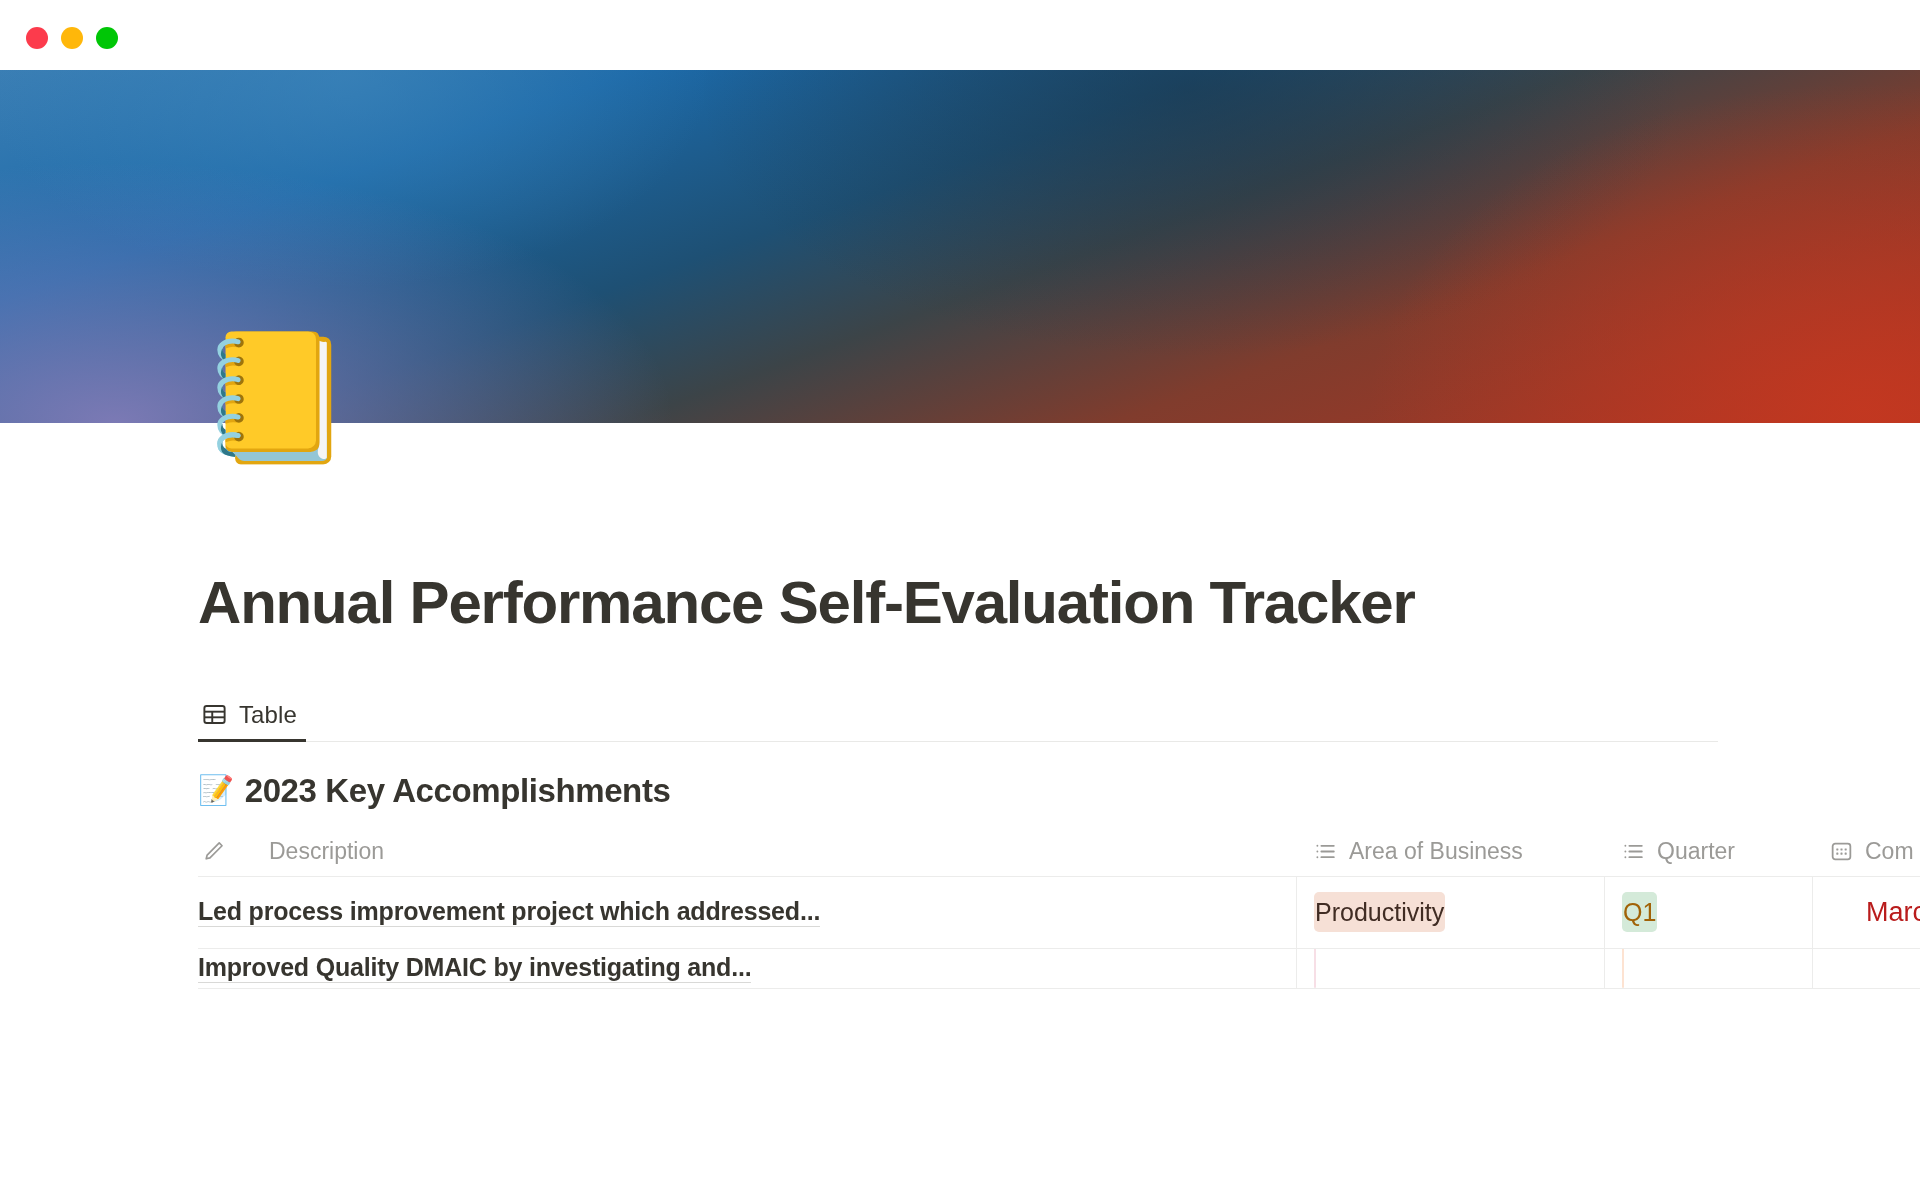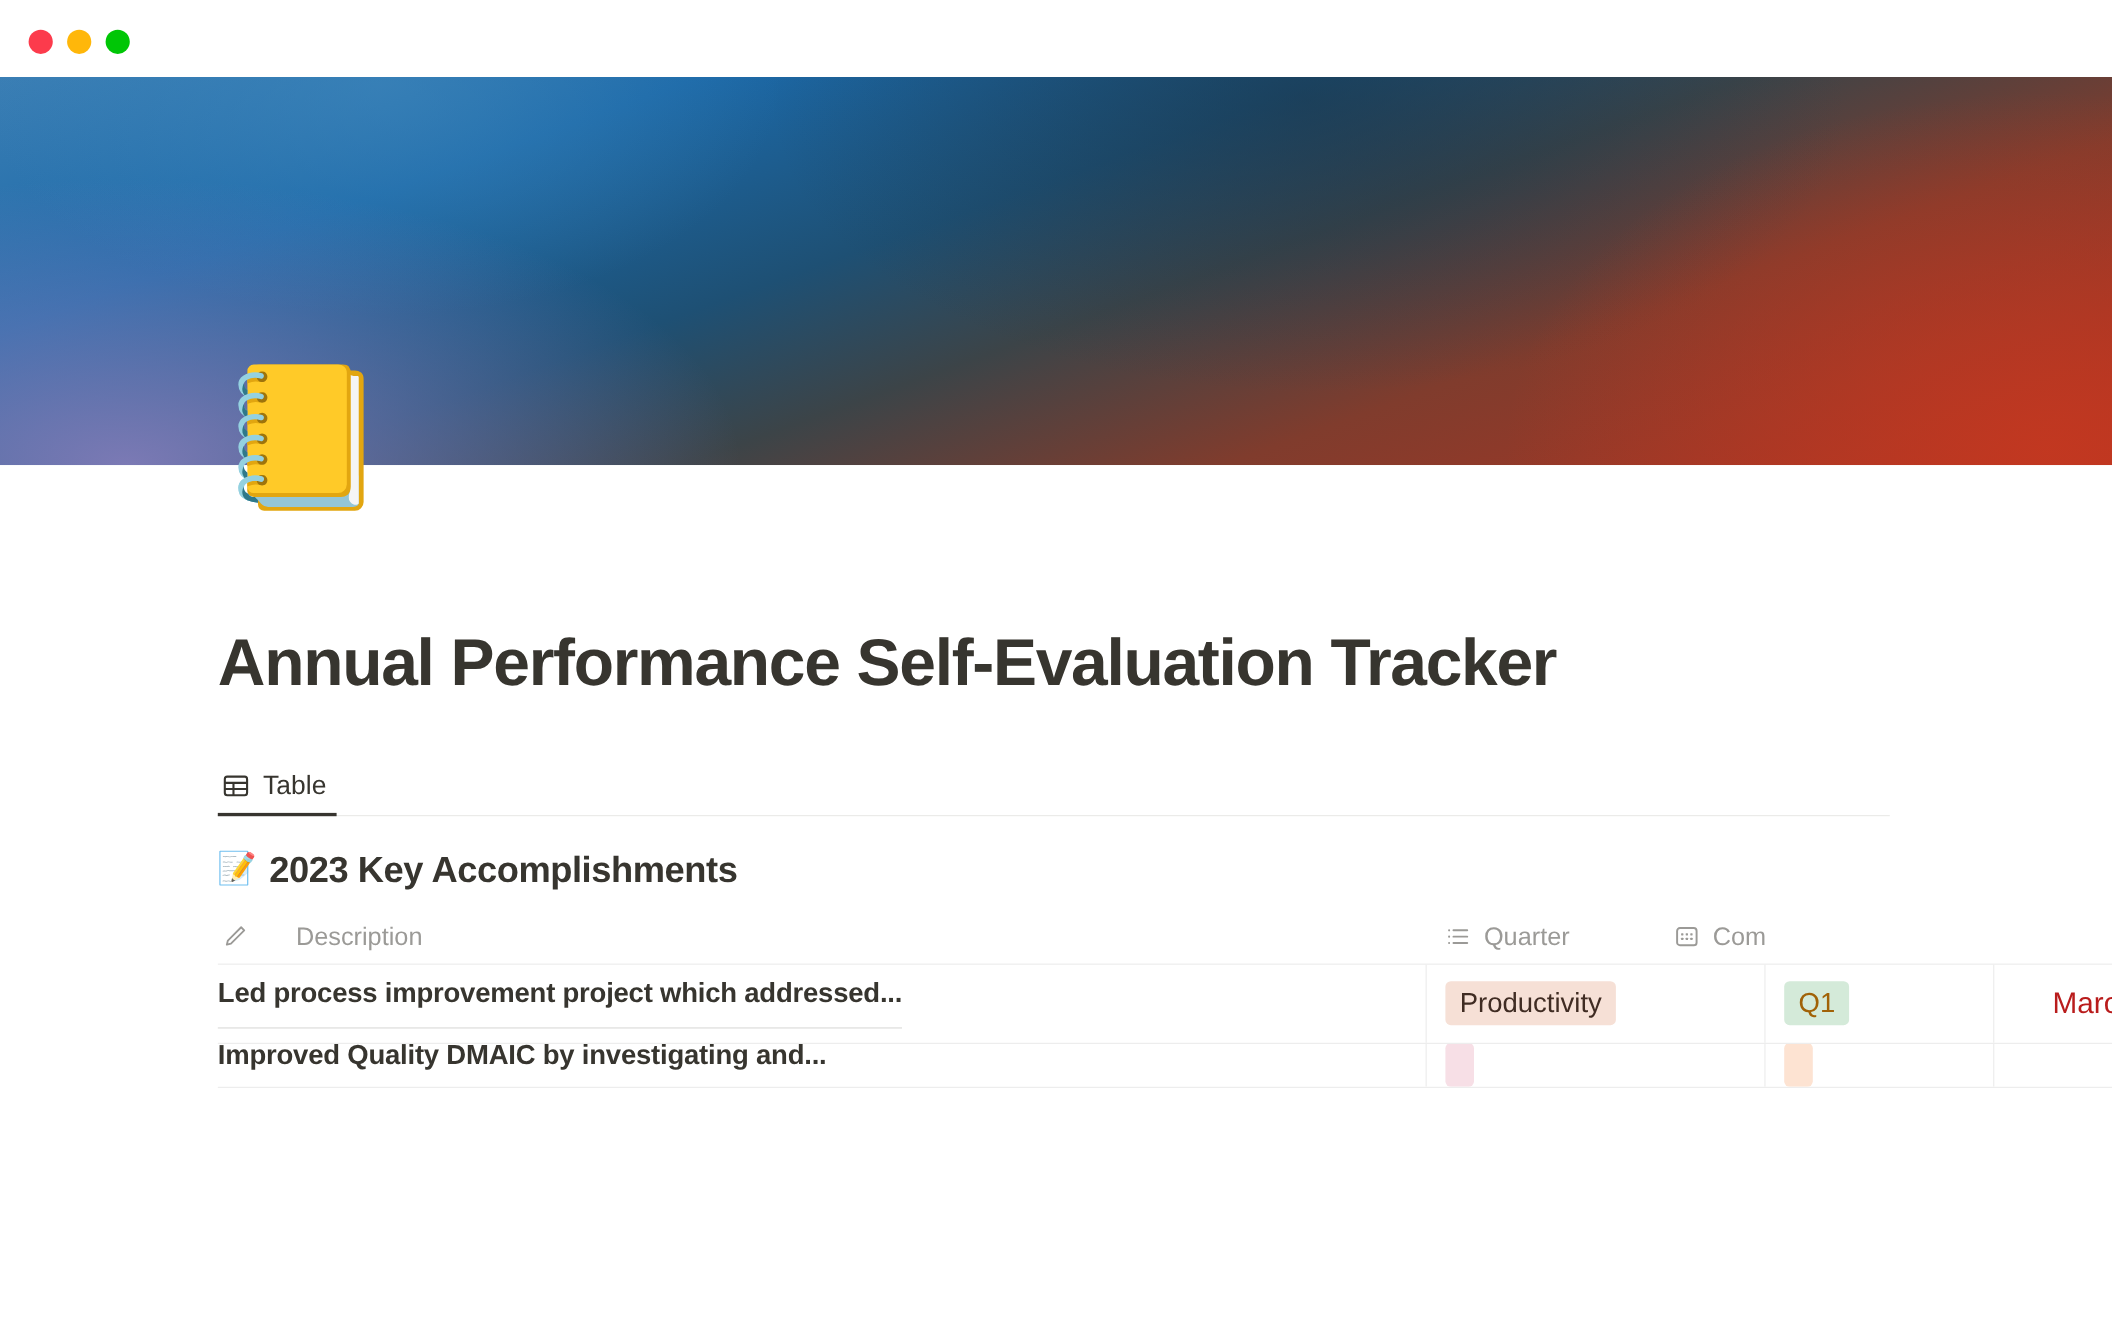--- a/index.html
+++ b/index.html
@@ -145,28 +145,28 @@
   .tbody-row{
     height:72px;
     border-bottom:1px solid #ececeb;
   }
   .cell{ height:100%; display:flex; align-items:center; }
   .cell-border{ border-left:1px solid #ececeb; }
 
   .desc-text{
     font-size:25px; color:#37352f; font-weight:700;
     border-bottom:1px solid #d9d9d7;
-    padding-bottom:16px;
+    padding-bottom:0;
     letter-spacing:-0.2px;
     white-space:nowrap;
   }
 
   .tag{
     display:inline-flex; align-items:center;
-    height:40px; padding:0 13px;
+    height:40px; padding:0 1px;
     border-radius:5px;
     font-size:25px; color:#37352f;
     white-space:nowrap;
   }
   .tag-productivity{ background:#f6e0d6; color:#402c23; }
   .tag-q1{ background:#d4ead9; color:#a16207; }
   .tag-pink{ background:#f7dfe6; color:#402933; }
   .tag-orange{ background:#fde3d2; color:#40291c; }
 
   .date-text{
@@ -221,20 +221,33 @@
 
         <div class="th col-desc">
           <span class="th-icon">
             <svg width="25" height="25" viewBox="0 0 24 24" fill="none" stroke="currentColor" stroke-width="1.6" stroke-linecap="round" stroke-linejoin="round">
               <path d="M17.5 3.8l2.7 2.7L8.6 18.1l-3.6.9.9-3.6z"></path>
             </svg>
           </span>
           <span>Description</span>
         </div>
 
+        <div class="th col-area">
+          <span class="th-icon">
+            <svg width="25" height="25" viewBox="0 0 24 24" fill="none" stroke="currentColor" stroke-width="1.7" stroke-linecap="round">
+              <circle cx="4.2" cy="6.5" r="0.9" fill="currentColor" stroke="none"></circle>
+              <circle cx="4.2" cy="12" r="0.9" fill="currentColor" stroke="none"></circle>
+              <circle cx="4.2" cy="17.5" r="0.9" fill="currentColor" stroke="none"></circle>
+              <line x1="8" y1="6.5" x2="20" y2="6.5"></line>
+              <line x1="8" y1="12" x2="20" y2="12"></line>
+              <line x1="8" y1="17.5" x2="20" y2="17.5"></line>
+            </svg>
+          </span>
+          <span>Area of Business</span>
+        </div>
 
         <div class="th col-qtr">
           <span class="th-icon">
             <svg width="25" height="25" viewBox="0 0 24 24" fill="none" stroke="currentColor" stroke-width="1.7" stroke-linecap="round">
               <circle cx="4.2" cy="6.5" r="0.9" fill="currentColor" stroke="none"></circle>
               <circle cx="4.2" cy="12" r="0.9" fill="currentColor" stroke="none"></circle>
               <circle cx="4.2" cy="17.5" r="0.9" fill="currentColor" stroke="none"></circle>
               <line x1="8" y1="6.5" x2="20" y2="6.5"></line>
               <line x1="8" y1="12" x2="20" y2="12"></line>
               <line x1="8" y1="17.5" x2="20" y2="17.5"></line>

